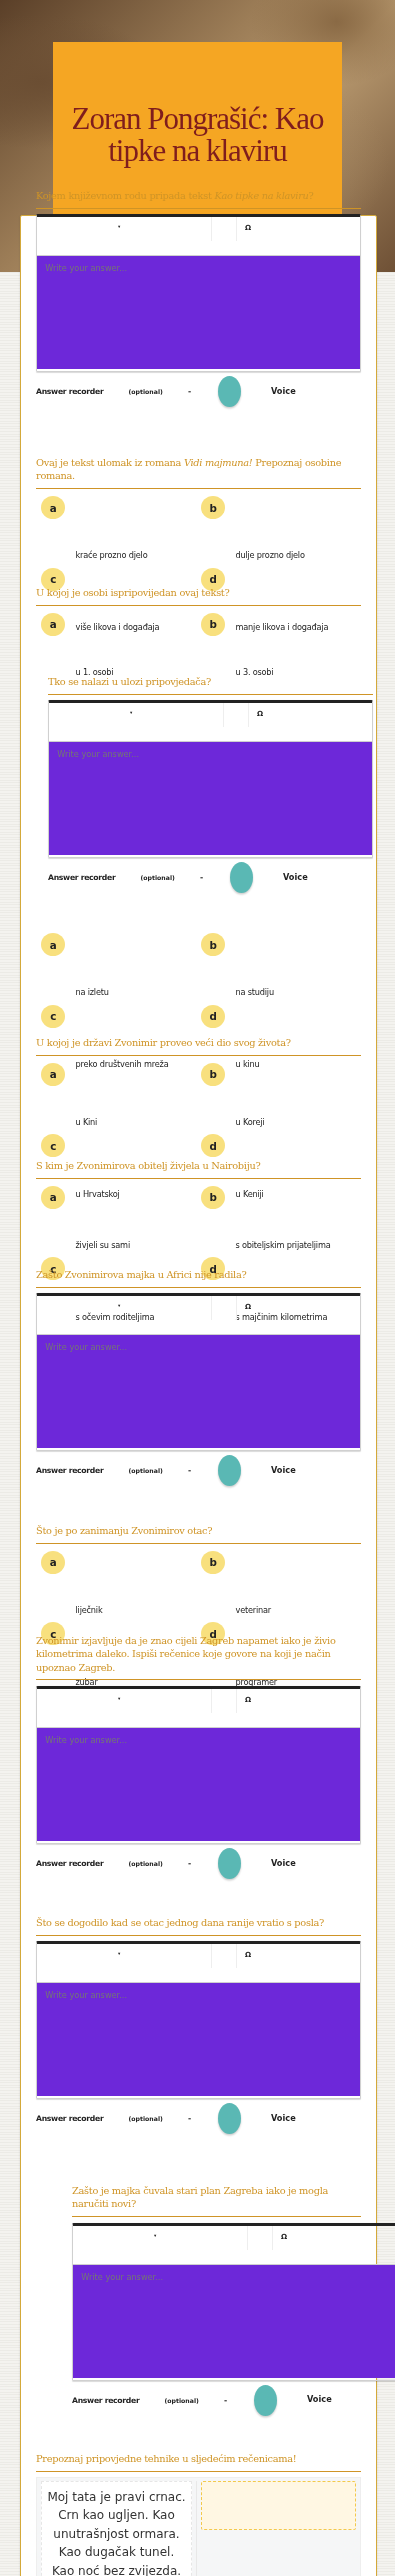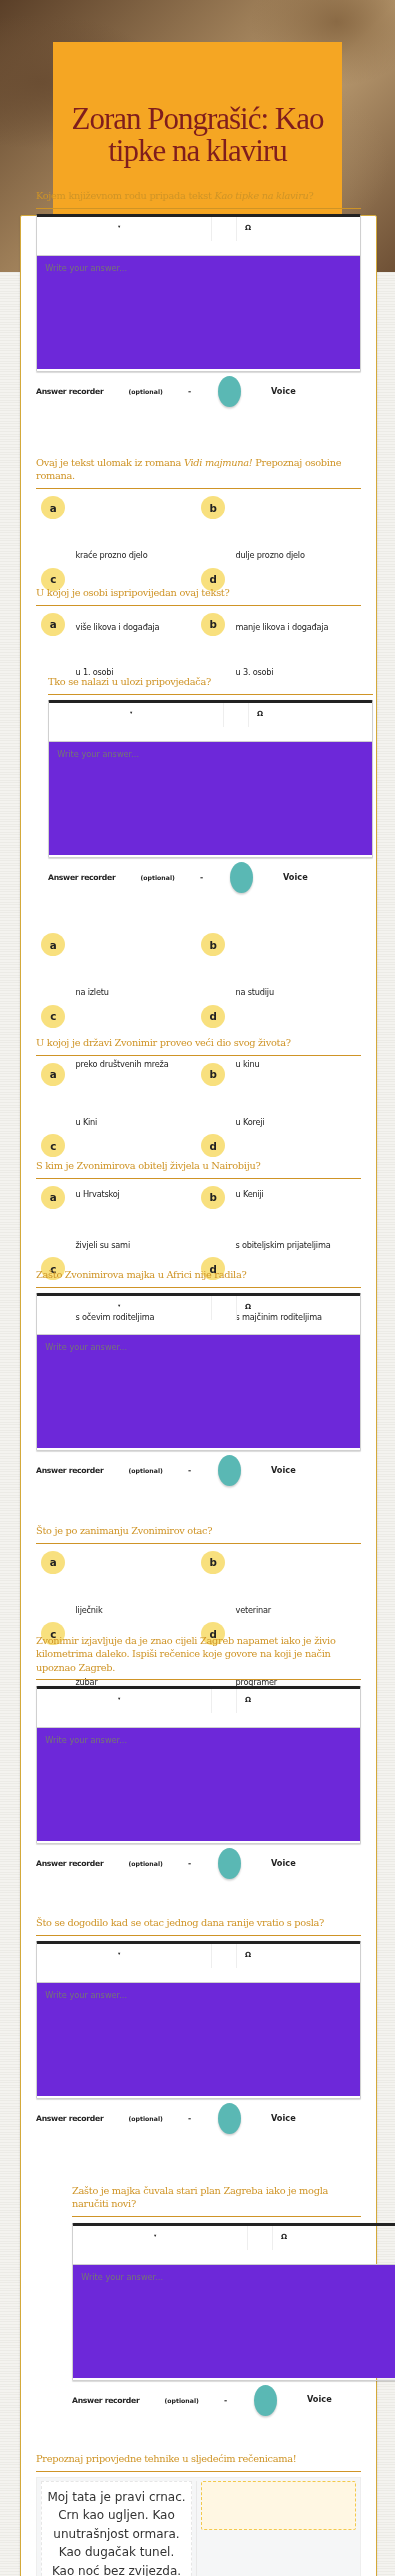--- a/index.html
+++ b/index.html
@@ -219,21 +219,21 @@
     <div class="opt">
         <span class="opt-circle">b</span>
         <span class="opt-text">s obiteljskim prijateljima</span>
       </div>
     <div class="opt">
         <span class="opt-circle">c</span>
         <span class="opt-text">s očevim roditeljima</span>
       </div>
     <div class="opt">
         <span class="opt-circle">d</span>
-        <span class="opt-text">s majčinim roditeljima</span>
+        <span class="opt-text">s majčinim kilometrima</span>
       </div>
   </div>
 </div>
 
 <div class="q" style="top:1268px; left:36px;">
   <div class="q-title">Zašto Zvonimirova majka u Africi nije radila?</div>
   <div class="editor">
     <div class="toolbar">
       <div class="tb-select">
           <span class="tb-chevron">▾</span>

